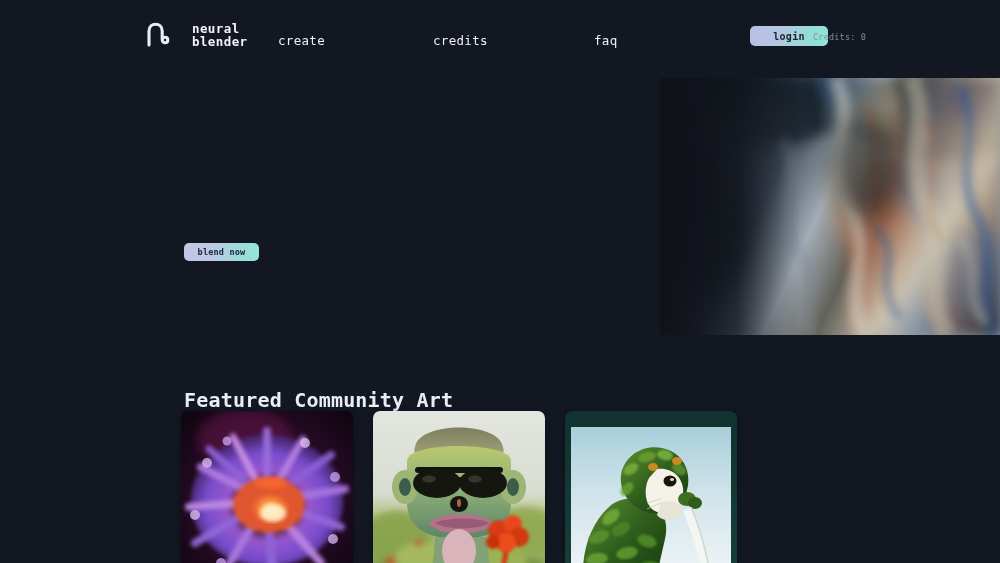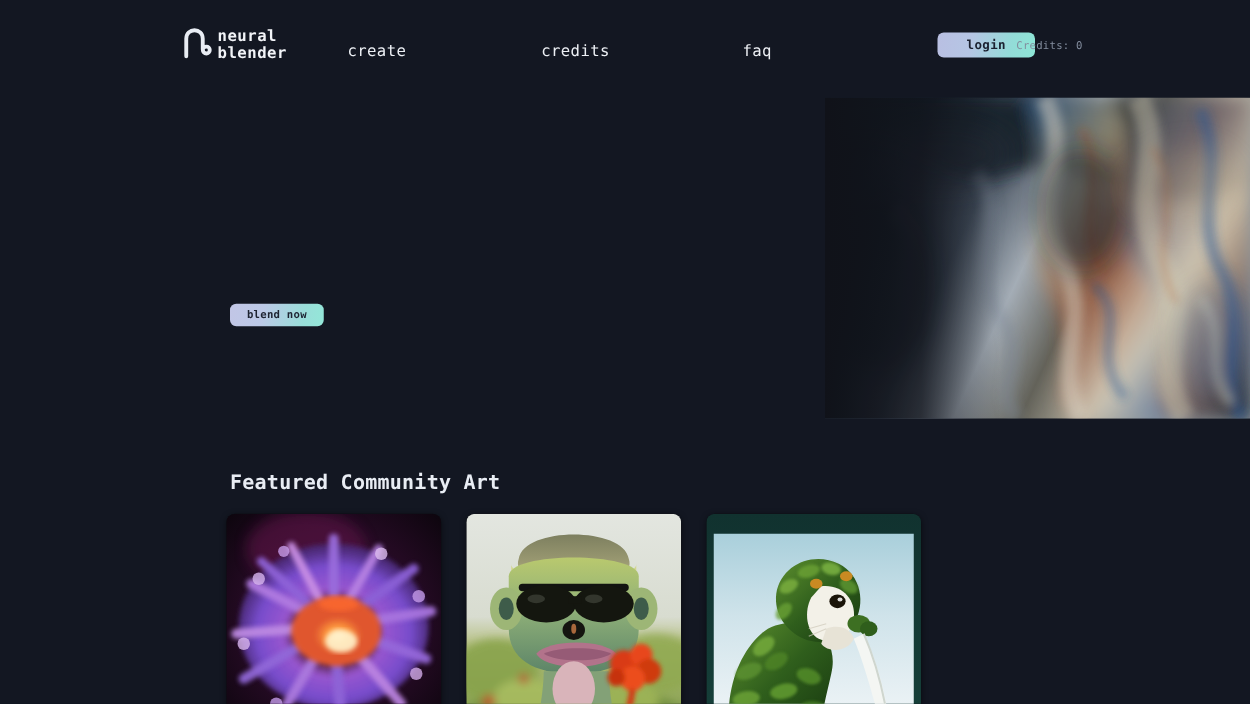--- a/index.html
+++ b/index.html
@@ -11,21 +11,21 @@
   }
   .page { position: relative; width: 1000px; height: 563px; background: #131722; }
 
   
   .header {
     position: absolute; top: 0; left: 0; width: 1000px; height: 74px;
     display: flex; align-items: center;
   }
   .brand {
     position: absolute; left: 146px; top: 22px;
-    display: flex; align-items: center; gap: 4px;
+    display: flex; align-items: center; gap: 22px;
   }
   .brand-mark { width: 24px; height: 27px; display: block; }
   .brand-text {
     color: #f2f4f8; font-size: 12.5px; font-weight: 700;
     line-height: 12.6px; letter-spacing: 0.4px;
   }
   .brand-text span { display: block; }
 
   .nav { position: absolute; left: 270px; top: 29px; width: 450px; }
   .nav a {
@@ -69,22 +69,22 @@
 
   .hero-art {
     position: absolute; left: 660px; top: 78px;
     width: 340px; height: 257px; overflow: hidden;
     background: #151a24;
   }
   .hero-art svg { display: block; width: 340px; height: 257px; }
 
   
   .featured-title {
-    position: absolute; left: 184px; top: 376px;
-    color: #e9edf4; font-size: 16px; font-weight: 700; letter-spacing: 0.2px;
+    position: absolute; left: 184px; top: 388px;
+    color: #e9edf4; font-size: 20px; font-weight: 700; letter-spacing: 0.2px;
   }
   .cards { position: absolute; left: 181px; top: 411px; display: flex; gap: 20px; }
   .card {
     width: 172px; height: 172px; border-radius: 7px;
     overflow: hidden; background: #0c0d12; cursor: pointer;
     box-shadow: 0 1px 5px rgba(0,0,0,.45);
   }
   .card svg { display: block; width: 172px; height: 172px; }
 </style>
 </head>

